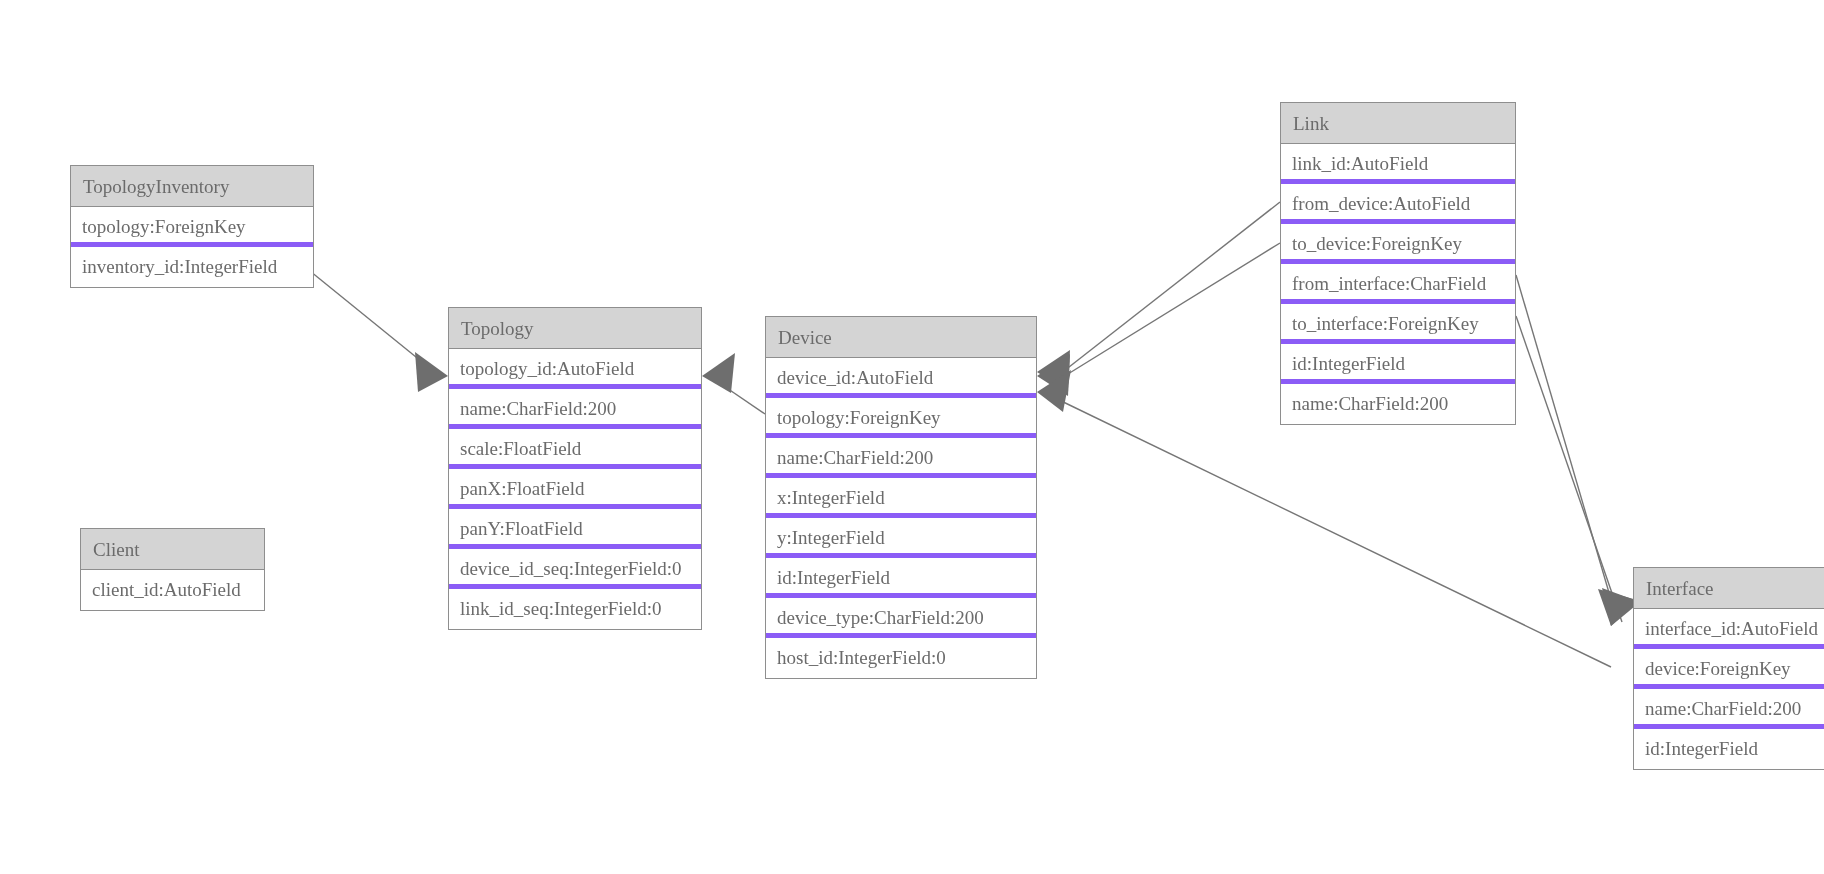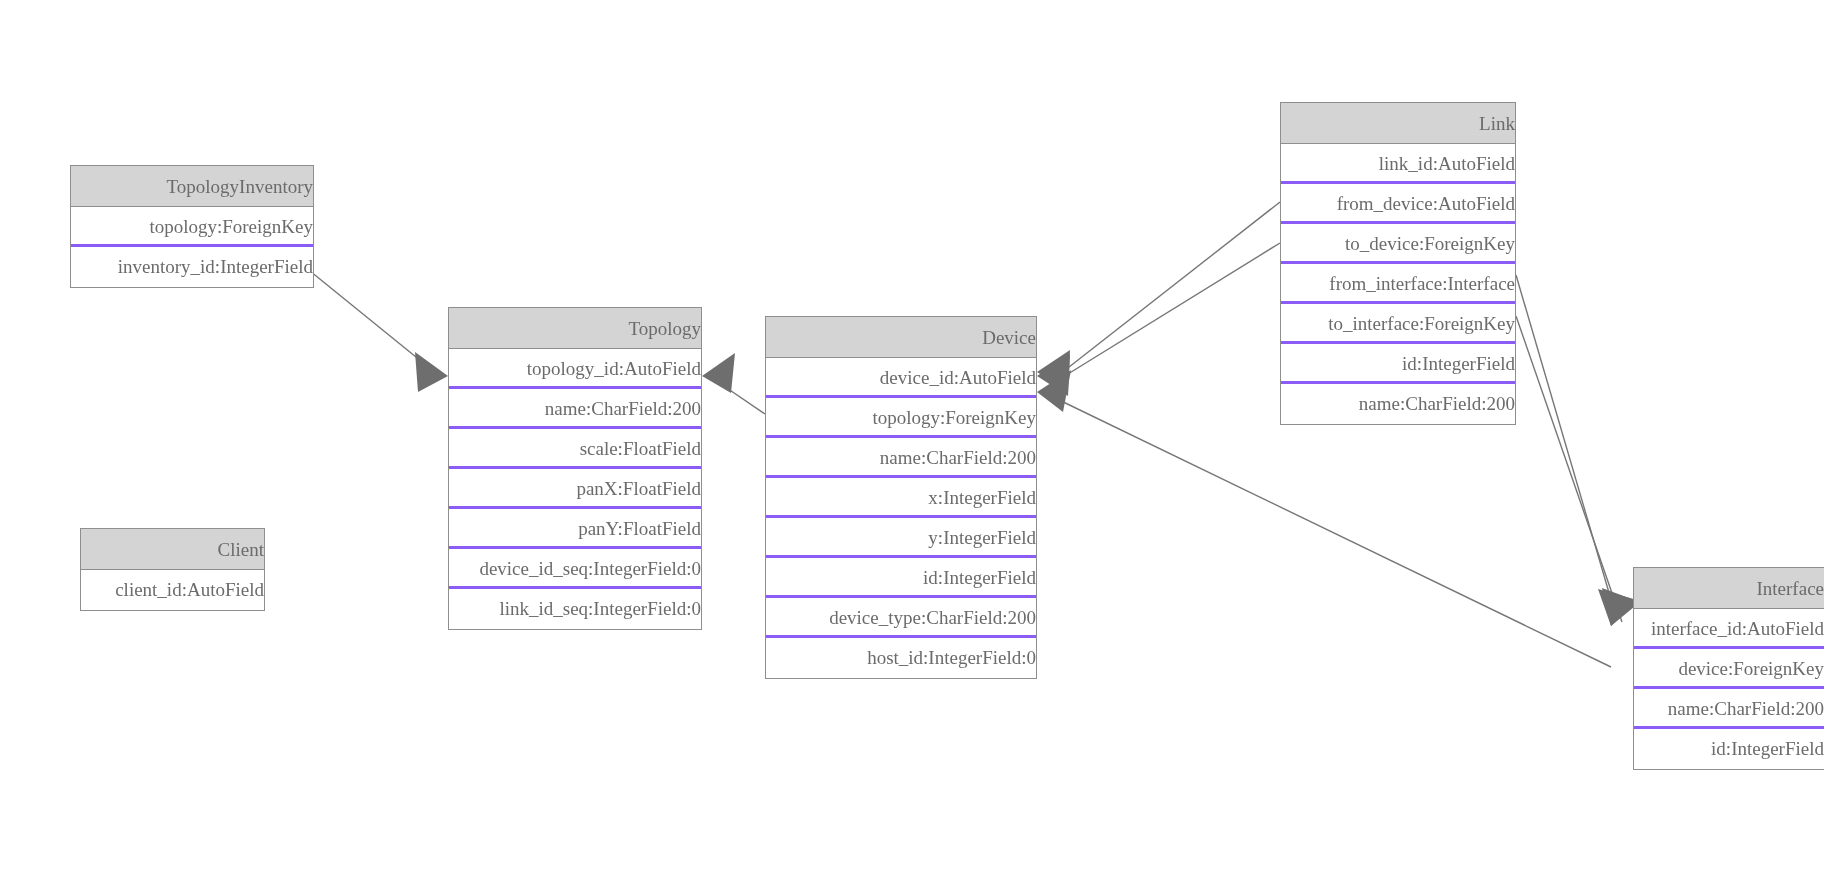--- a/index.html
+++ b/index.html
@@ -25,42 +25,41 @@
     width: 1824px;
     height: 874px;
     pointer-events: none;
   }
   .entity {
     position: absolute;
     box-sizing: border-box;
     border: 1px solid #8e8e8e;
     background: #ffffff;
     z-index: 2;
-    text-align: right;
   }
   .entity-title {
     box-sizing: border-box;
     background: #d4d4d4;
     border-bottom: 1px solid #8e8e8e;
     height: 41px;
     line-height: 41px;
     padding: 0 0 0 12px;
     font-size: 19px;
     color: #6b6b6b;
     white-space: nowrap;
     overflow: hidden;
   }
   .entity-field {
     box-sizing: border-box;
     height: 40px;
     line-height: 40px;
     padding: 0 0 0 11px;
     font-size: 19px;
     color: #6b6b6b;
-    border-bottom: 3px solid #8b5cf6;
+    border-bottom: 5px solid #8b5cf6;
     white-space: nowrap;
     overflow: hidden;
   }
   .entity-field:last-child {
     border-bottom: none;
   }
   .edge-line {
     stroke: #767676;
     stroke-width: 1.4;
     fill: none;
@@ -120,21 +119,21 @@
       <div class="entity-field">y:IntegerField</div>
       <div class="entity-field">id:IntegerField</div>
       <div class="entity-field">device_type:CharField:200</div>
       <div class="entity-field">host_id:IntegerField:0</div>
     </div>
     <div class="entity" style="left: 1280px; top: 102px; width: 236px;">
       <div class="entity-title">Link</div>
       <div class="entity-field">link_id:AutoField</div>
       <div class="entity-field">from_device:AutoField</div>
       <div class="entity-field">to_device:ForeignKey</div>
-      <div class="entity-field">from_interface:Interface</div>
+      <div class="entity-field">from_interface:CharField</div>
       <div class="entity-field">to_interface:ForeignKey</div>
       <div class="entity-field">id:IntegerField</div>
       <div class="entity-field">name:CharField:200</div>
     </div>
     <div class="entity" style="left: 1611px; top: 567px; width: 192px; margin-left: 22px;">
       <div class="entity-title">Interface</div>
       <div class="entity-field">interface_id:AutoField</div>
       <div class="entity-field">device:ForeignKey</div>
       <div class="entity-field">name:CharField:200</div>
       <div class="entity-field">id:IntegerField</div>

